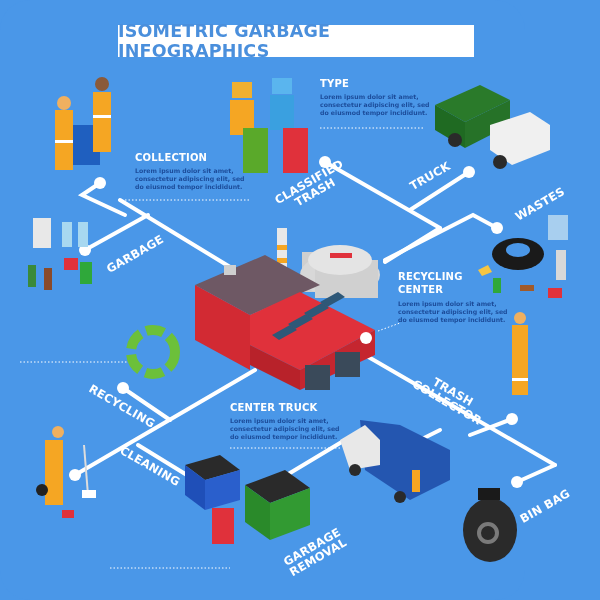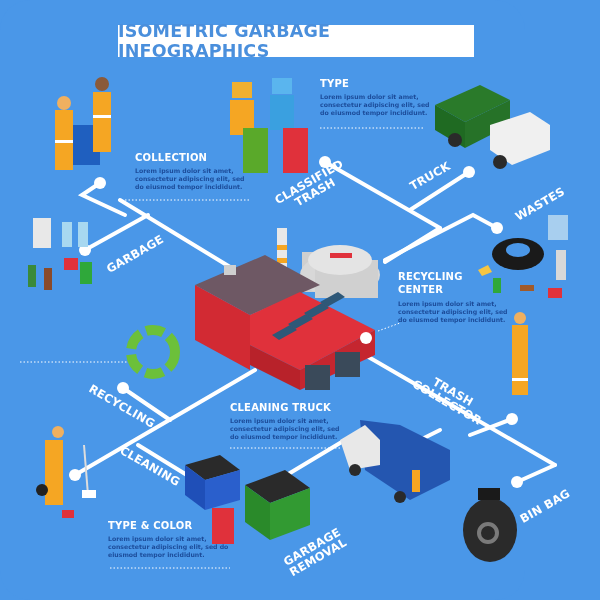--- a/index.html
+++ b/index.html
@@ -81,25 +81,21 @@
   </div>
   <div class="block" style="left:135px; top:152px; width:115px;">
     <h3>COLLECTION</h3>
     <p>Lorem ipsum dolor sit amet, consectetur adipiscing elit, sed do eiusmod tempor incididunt.</p>
   </div>
   <div class="block" style="left:398px; top:270px; width:112px;">
     <h3 style="width:60px; line-height:13px;">RECYCLING CENTER</h3>
     <p>Lorem ipsum dolor sit amet, consectetur adipiscing elit, sed do eiusmod tempor incididunt.</p>
   </div>
   <div class="block" style="left:230px; top:402px; width:112px;">
-    <h3>CLEANING TRUCK</h3>
-    <p>Lorem ipsum dolor sit amet, consectetur adipiscing elit, sed do eiusmod tempor incididunt.</p>
-  </div>
-  <div class="block" style="left:108px; top:520px; width:122px;">
-    <h3>TYPE &amp; COLOR</h3>
+    <h3>CENTER TRUCK</h3>
     <p>Lorem ipsum dolor sit amet, consectetur adipiscing elit, sed do eiusmod tempor incididunt.</p>
   </div>
 
   <div class="lbl" style="left:262px; top:175px; width:100px; transform: rotate(-30deg);">
     <span style="display:inline-block; width:90px; white-space:normal;">CLASSIFIED TRASH</span>
   </div>
   <div class="lbl" style="left:400px; top:170px; width:60px; transform: rotate(-30deg);">TRUCK</div>
   <div class="lbl" style="left:505px; top:198px; width:70px; transform: rotate(-30deg);">WASTES</div>
   <div class="lbl" style="left:95px; top:248px; width:80px; transform: rotate(-30deg);">GARBAGE</div>
   <div class="lbl" style="left:400px; top:385px; width:100px; transform: rotate(30deg);">

